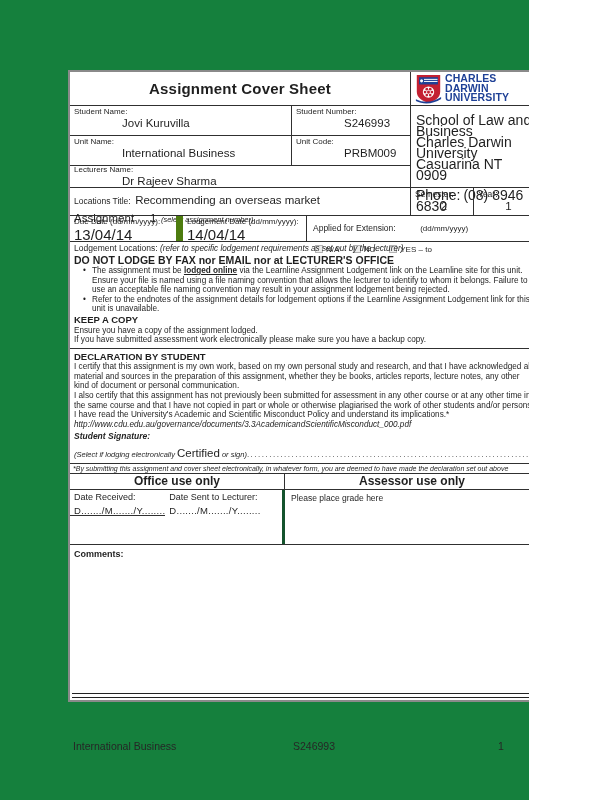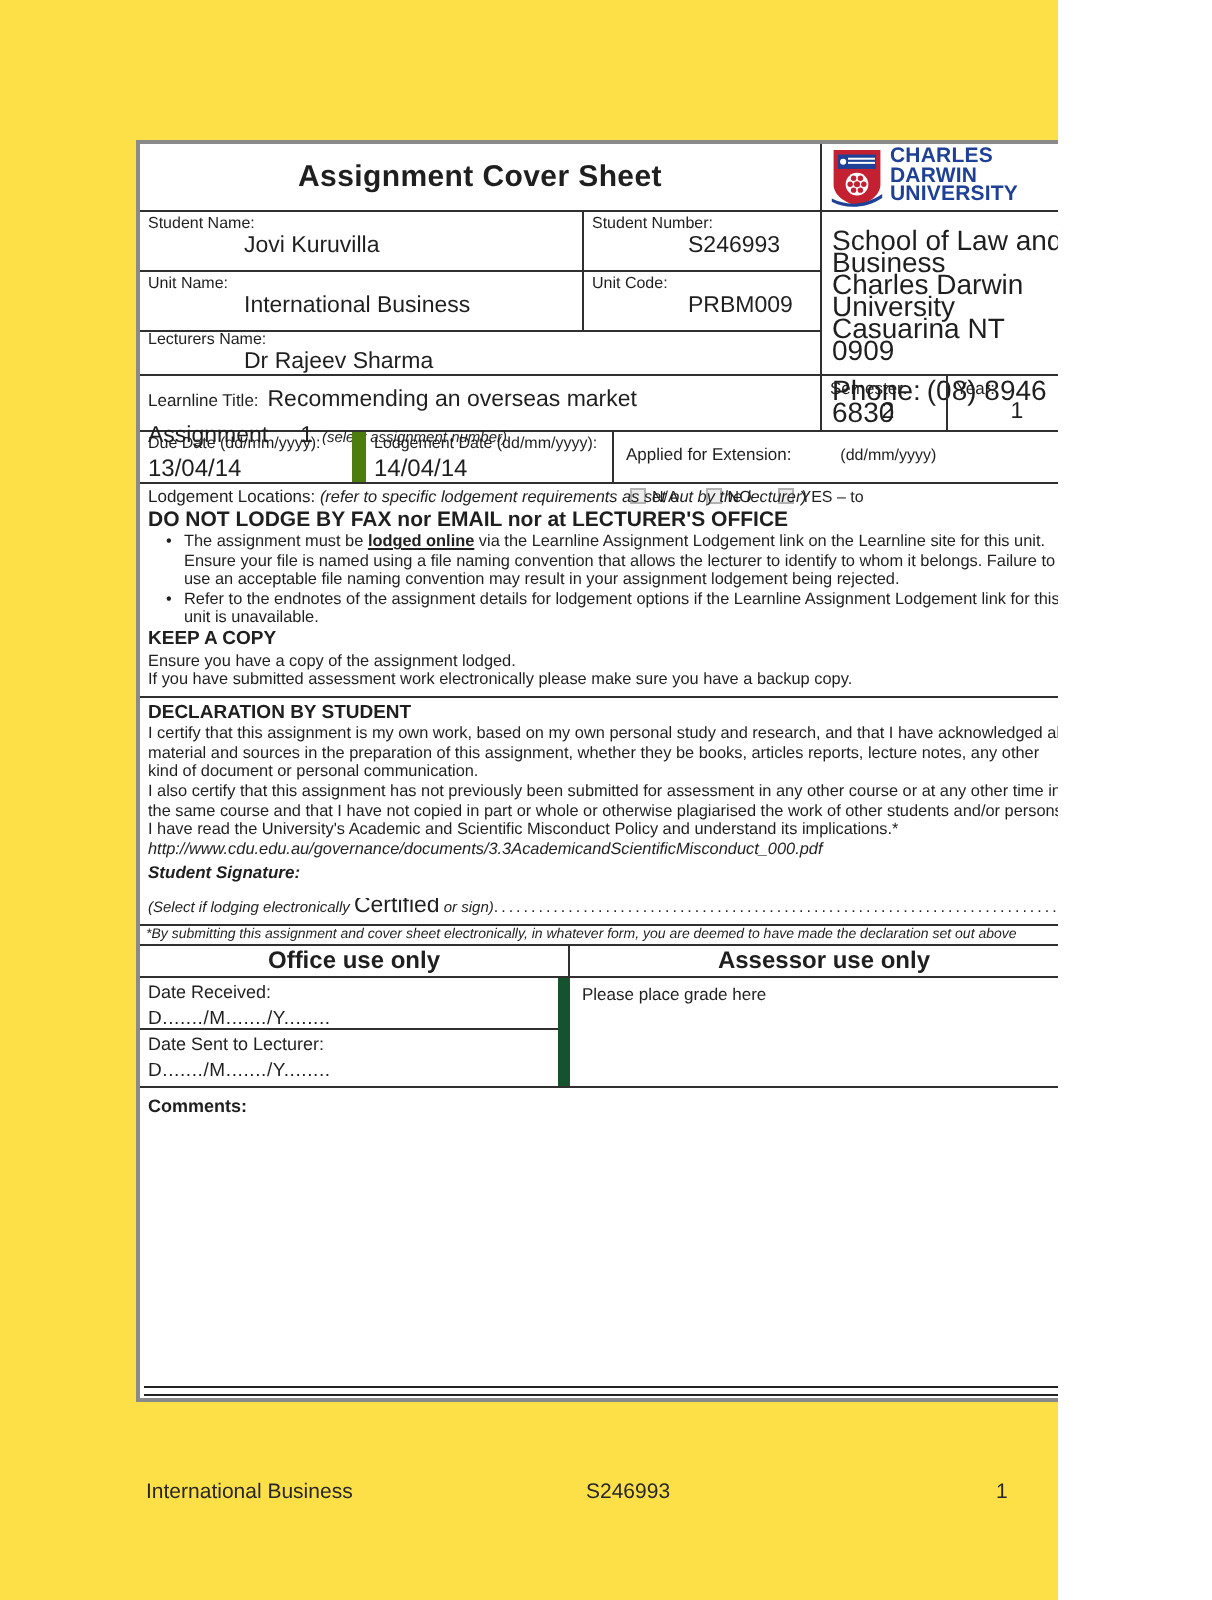--- a/index.html
+++ b/index.html
@@ -1,18 +1,18 @@
 <!DOCTYPE html>
 <html><head>
 <meta charset="utf-8">
 <style>
   html,body{margin:0;padding:0;background:#ffffff;}
   *{box-sizing:border-box;}
   .page{
-    position:relative;width:529px;height:800px;background:#fde047;
+    position:relative;width:529px;height:800px;background:#15803d;
     font-family:"Liberation Sans","DejaVu Sans",sans-serif;color:#1f1f1f;overflow:hidden;text-decoration:underline;
   }
   .sheet{
     position:absolute;left:68px;top:70px;width:473px;background:#fff;
     border:2px solid #8a8a8a;
   }
   
   .r1{display:flex;height:34px;border-bottom:1px solid #303030;}
   .title-cell{width:341px;border-right:1px solid #303030;display:flex;align-items:center;justify-content:center;}
   .title-cell span{font-weight:bold;font-size:15px;letter-spacing:.2px;}
@@ -42,21 +42,21 @@
   .sem{width:63px;border-right:1px solid #303030;padding:1px 0 0 4px;}
   .yr{flex:1;padding:1px 0 0 4px;}
   .sylbl{display:block;font-size:8.5px;line-height:10px;}
   .syval{display:block;text-align:center;font-size:11.5px;margin-top:1px;}
   
   .duerow{display:flex;height:26px;border-bottom:1px solid #303030;}
   .due{width:113px;border-right:7px solid #4d7c0f;padding:1px 0 0 4px;}
   .lodge{width:124px;border-right:1px solid #303030;padding:1px 0 0 4px;}
   .ext{flex:1;padding:1px 0 0 6px;}
   .dlbl{display:block;font-size:8px;line-height:9.5px;}
-  .dval{display:block;font-size:12px;line-height:11px;margin-top:2px;}
+  .dval{display:block;font-size:15px;line-height:11px;margin-top:2px;}
   .ext-top{font-size:8.5px;}
   .ext-hint{font-size:8px;margin-left:20px;}
   .cbrow{margin-top:3px;white-space:nowrap;}
   .cb{display:inline-block;width:8px;height:8px;border:1px solid #b3b3b3;background:#ededed;vertical-align:-1px;margin:0 3px 0 2px;}
   .cb2{margin-left:9px;}
   .cbl{font-size:8px;}
   
   .sect{border-bottom:1px solid #303030;padding:2px 4px 3px 4px;font-size:8.2px;line-height:9.6px;}
   .s-lbl{font-size:8.5px;}
   .italic{font-style:italic;}
@@ -71,21 +71,21 @@
   .sel-small{font-style:italic;font-size:7.5px;}
   .certified{font-size:11.5px;}
   .dots{font-size:8px;letter-spacing:1.5px;}
   .footnote{border-bottom:1px solid #303030;font-style:italic;font-size:7px;line-height:9.5px;padding:0 2px 0 3px;white-space:nowrap;overflow:hidden;}
   
   .use-head{display:flex;height:16px;border-bottom:1px solid #303030;}
   .uh{font-weight:bold;font-size:12px;line-height:15px;text-align:center;}
   .uh-l{width:215px;border-right:1px solid #303030;}
   .uh-r{flex:1;}
   .use-body{display:flex;height:55px;border-bottom:1px solid #303030;}
-  .ub-l{width:215px;border-right:6px solid #14532d;display:flex;flex-direction:column;justify-content:flex-end;}
+  .ub-l{width:215px;border-right:3px solid #14532d;display:flex;flex-direction:row;justify-content:flex-end;}
   .dr{height:26px;border-bottom:1px solid #303030;padding:2px 0 0 4px;}
   .ds{flex:1;padding:2px 0 0 4px;}
   .olbl{display:block;font-size:9px;line-height:10px;}
   .dmy{display:block;font-size:9.5px;line-height:10px;margin-top:4px;letter-spacing:.3px;}
   .ub-r{flex:1;padding:3px 0 0 6px;font-size:8.5px;}
   .comments{height:155px;padding:4px 0 0 4px;font-weight:bold;font-size:9px;}
   
   .double-rule{position:absolute;left:72px;top:693px;width:461px;height:5px;
     border-top:1.5px solid #222;border-bottom:1.5px solid #222;}
   .pfooter{position:absolute;top:740px;left:0;width:606px;font-size:10.5px;color:#262626;}
@@ -152,21 +152,21 @@
         </div>
         <div class="flr h22">
           <div class="c cflex">
             <span class="lbl">Lecturers Name:</span>
             <span class="val">Dr Rajeev Sharma</span>
           </div>
         </div>
         <div class="flr h27 last">
           <div class="assess">
             <div>
-              <span class="lbl-inline">Learnline Title:</span>
+              <span class="lbl-inline">Locations Title:</span>
               <span class="big">Recommending an overseas market</span>
             </div>
             <div>
               <span class="big">Assignment</span><span class="big num">1</span>
               <span class="note">(select assignment number)</span>
             </div>
           </div>
         </div>
       </div>
       <div class="upper-right">

